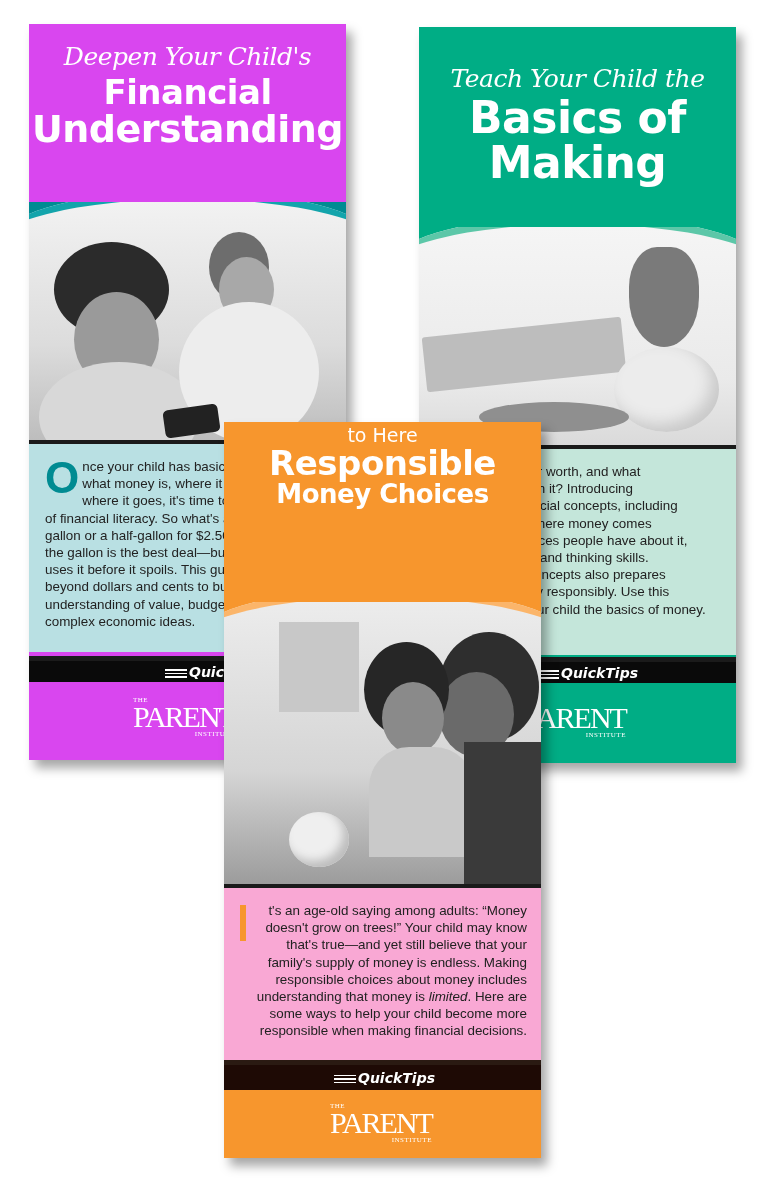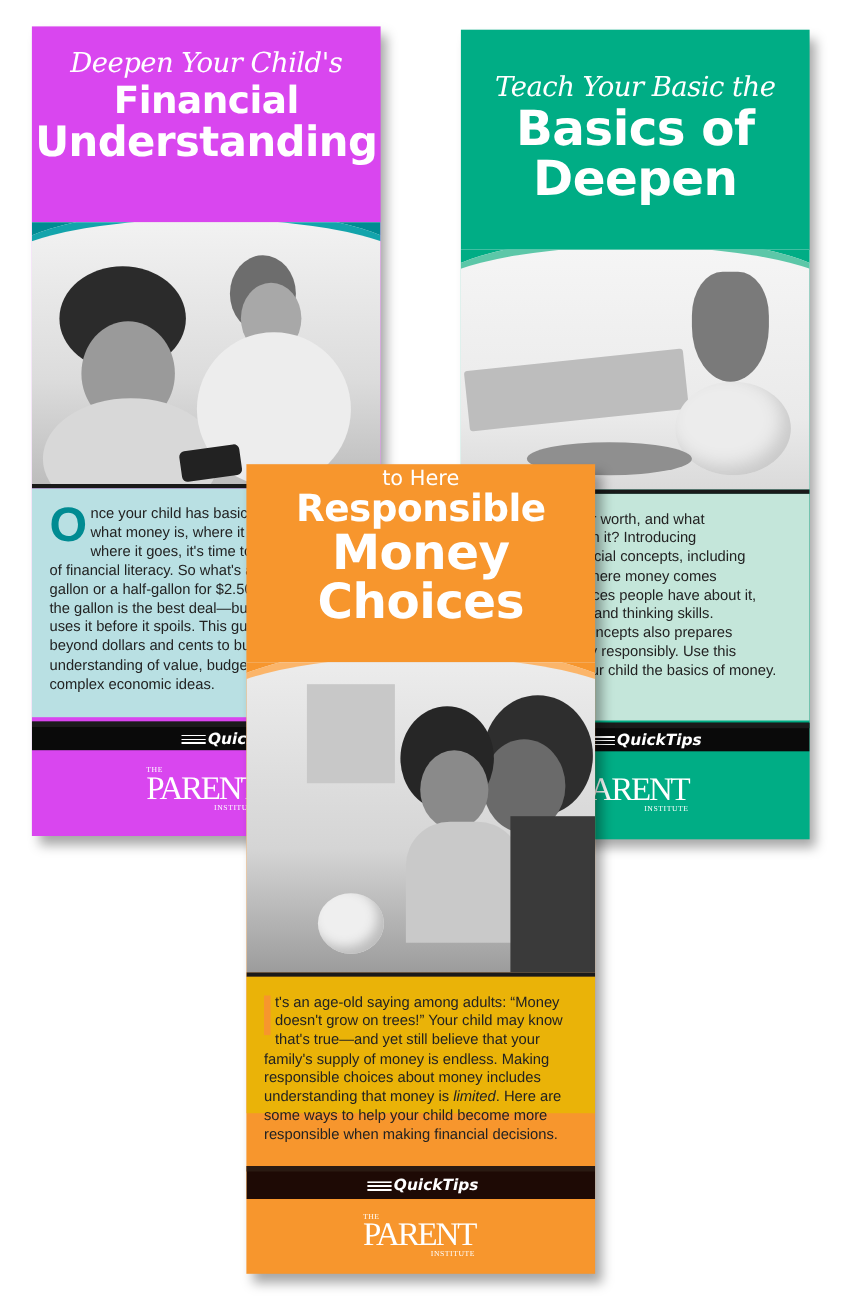--- a/index.html
+++ b/index.html
@@ -58,23 +58,23 @@
   </div>
   <div class="logo" style="left:104px; top:672px;">
     <span class="the">THE</span>
     <span class="parent">PARENT</span>
     <span class="inst">INSTITUTE</span>
   </div>
 </div>
 
 <div class="card" style="left:419px; top:27px; background:#00ad85;">
   <div class="header">
-    <div class="script" style="margin-top:37px;">Teach Your Basic the</div>
+    <div class="script" style="margin-top:37px;">Teach Your Child the</div>
     <div class="bold-title" style="font-size:44px; margin-top:3px;">Basics of</div>
-    <div class="bold-title" style="font-size:44px;">Deepen</div>
+    <div class="bold-title" style="font-size:44px;">Making</div>
   </div>
   <div class="photo" style="top:200px; height:218px; background:#f3f3f3;">
     <div class="ph" style="background:linear-gradient(180deg,#f5f5f5 0%,#eaeaea 70%,#dadada 100%);"></div>
     <div style="position:absolute; left:5px; top:100px; width:200px; height:55px; background:#bdbdbd; transform:rotate(-6deg); border-radius:3px;"></div>
     <div class="blob" style="left:195px; top:120px; width:105px; height:85px; background:#ececec; box-shadow:inset -8px -8px 15px #c9c9c9;"></div>
     <div class="blob" style="left:60px; top:175px; width:150px; height:30px; background:#8f8f8f;"></div>
     <div class="blob" style="left:210px; top:20px; width:70px; height:100px; background:#7a7a7a; border-radius:40% 40% 50% 50%;"></div>
     <div class="arc" style="top:-12px; height:60px; background:transparent; border-top:9px solid #5cc7a8; box-shadow:0 -40px 0 30px #00ad85;"></div>
   </div>
   <div style="position:absolute; left:0; top:418px; width:100%; height:4px; background:#1a1a1a;"></div>
@@ -96,36 +96,36 @@
     <span class="the">THE</span>
     <span class="parent">PARENT</span>
     <span class="inst">INSTITUTE</span>
   </div>
 </div>
 
 <div class="card" style="left:224px; top:422px; background:#f7962d; height:736px;">
   <div class="header">
     <div style="font-family:'DejaVu Sans', sans-serif; font-size:19px; margin-top:2px;">to Here</div>
     <div class="bold-title" style="font-size:34px; margin-top:0px;text-align:center;">Responsible</div>
-    <div class="bold-title" style="font-size:44px;">Money Choices</div>
+    <div class="bold-title" style="font-size:26px;">Money Choices</div>
   </div>
   <div class="photo" style="top:180px; height:282px; background:#e0e0e0;">
     <div class="ph" style="background:linear-gradient(180deg,#ececec 0%,#d5d5d5 60%,#9c9c9c 100%);"></div>
     <div style="position:absolute; left:55px; top:20px; width:80px; height:90px; background:#c8c8c8;"></div>
     <div class="blob" style="left:215px; top:30px; width:100px; height:110px; background:#2e2e2e;"></div>
     <div class="blob" style="left:215px; top:70px; width:75px; height:85px; background:#6a6a6a;"></div>
     <div class="blob" style="left:140px; top:40px; width:85px; height:95px; background:#262626;"></div>
     <div class="blob" style="left:158px; top:80px; width:62px; height:72px; background:#8a8a8a;"></div>
     <div style="position:absolute; left:145px; top:145px; width:105px; height:110px; background:#c9c9c9; border-radius:40px 40px 0 0;"></div>
     <div style="position:absolute; left:240px; top:140px; width:77px; height:142px; background:#3a3a3a;"></div>
     <div class="blob" style="left:65px; top:210px; width:60px; height:55px; background:#efefef; box-shadow:inset -6px -6px 10px #bdbdbd;"></div>
     <div class="arc" style="top:-14px; height:64px; background:transparent; border-top:9px solid #fbb56a; box-shadow:0 -40px 0 30px #f7962d;"></div>
   </div>
   <div style="position:absolute; left:0; top:462px; width:100%; height:4px; background:#1a1a1a;"></div>
-  <div class="body-text" style="top:466px; height:124px; background:#eab308; font-size:13.4px;">
+  <div class="body-text" style="top:466px; height:172px; background:#f9a8d4; font-size:13.4px;text-align:right;">
     <span style="float:left; width:6px; height:36px; background:#f7962d; margin:3px 4px 0 0;"></span><span>t's an age-old saying among adults: “Money doesn't grow on trees!” Your child may know that's true—and yet still believe that your family's supply of money is endless. Making responsible choices about money includes understanding that money is </span><em>limited</em><span>. Here are some ways to help your child become more responsible when making financial decisions.</span>
   </div>
   <div class="tipsbar" style="top:638px; height:30px; background:#1e0a05; border-top-color:#2a1a12;">
     <span class="tips-label" style="left:110px; top:5px;"><span class="tips-lines"></span><span>QuickTips</span></span>
   </div>
   <div class="logo" style="left:106px; top:680px;">
     <span class="the">THE</span>
     <span class="parent">PARENT</span>
     <span class="inst">INSTITUTE</span>
   </div>

